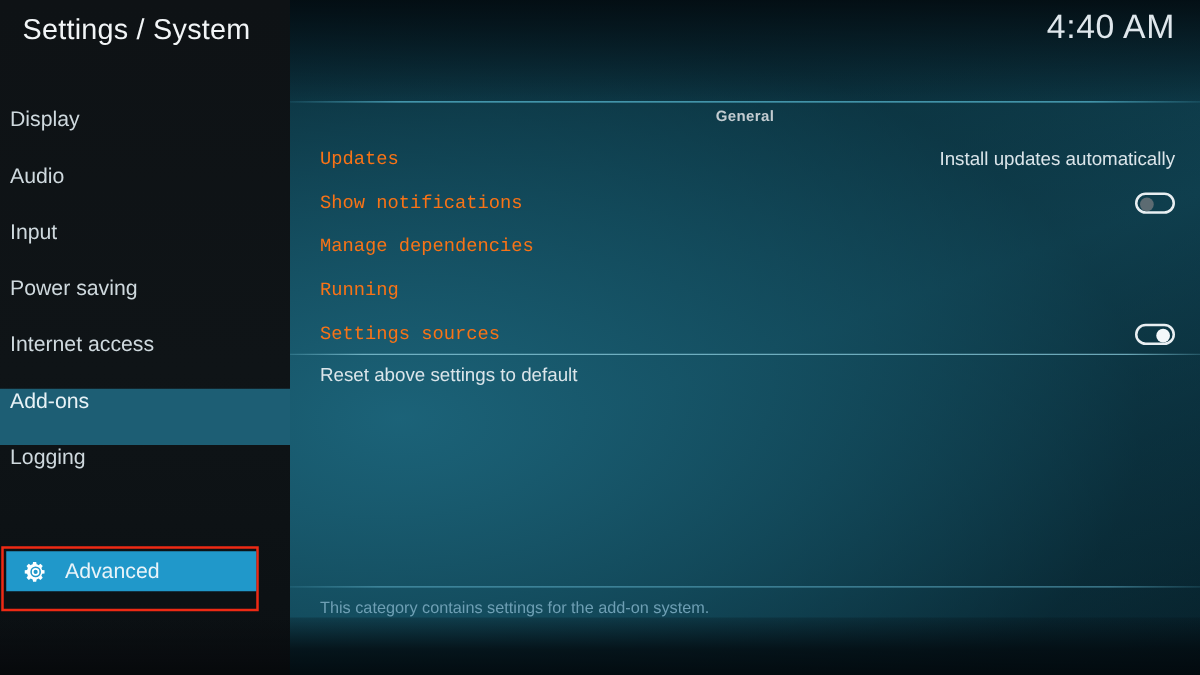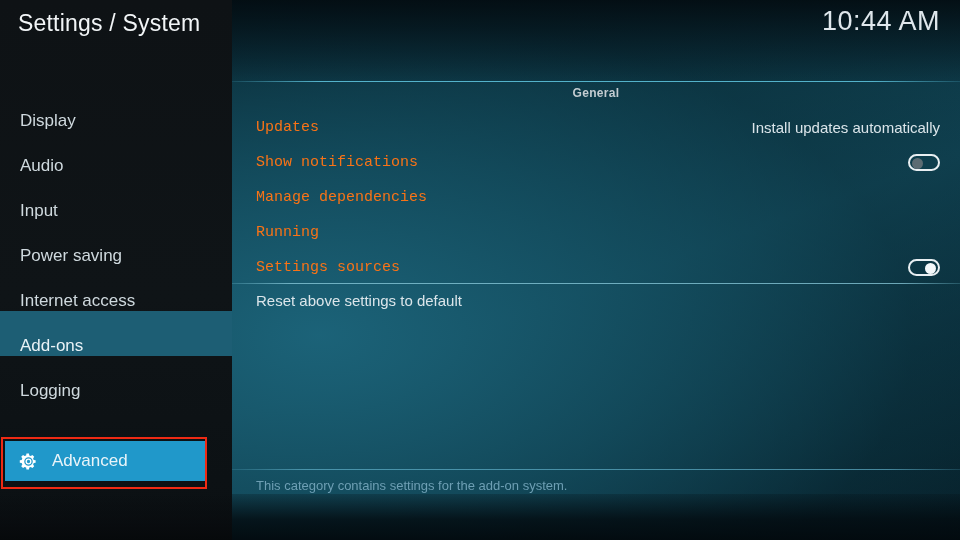--- a/index.html
+++ b/index.html
@@ -85,22 +85,22 @@
   .side-list {
     position: absolute;
     left: 0;
     top: 86px;
     width: 232px;
   }
   .side-item {
     position: relative;
     height: 45px;
     display: flex;
-    align-items: flex-end;
-    padding-left: 20px;
+    align-items: flex-start;
+    padding-left: 8px;
     box-sizing: border-box;
     color: #cfd9de;
     font-size: 17px;
     font-weight: 400;
     white-space: nowrap;
   }
   .side-item.selected {
     background: #1d5e74;
     color: #e8f2f6;
   }
@@ -113,21 +113,21 @@
     width: 206px;
     height: 52px;
     border: 2px solid #ee2a14;
     box-sizing: border-box;
   }
   .adv-item {
     position: absolute;
     left: 2px;
     top: 2px;
     width: 200px;
-    height: 40px;
+    height: 32px;
     background: #2098ca;
     display: flex;
     align-items: center;
     padding-left: 14px;
     box-sizing: border-box;
   }
   .adv-label {
     margin-left: 14px;
     font-size: 17px;
     color: #e9f4f9;
@@ -281,21 +281,21 @@
       <span class="gear-icon">
         <svg width="19" height="19" viewBox="0 0 24 24" aria-hidden="true">
           <path fill="#ffffff" d="M12 8.2a3.8 3.8 0 1 0 0 7.6 3.8 3.8 0 0 0 0-7.6zm0 5.9a2.1 2.1 0 1 1 0-4.2 2.1 2.1 0 0 1 0 4.2z"></path>
           <path fill="#ffffff" d="M21 13.6v-3.2l-2.4-.4a6.9 6.9 0 0 0-.8-1.9l1.4-2-2.3-2.3-2 1.4a6.9 6.9 0 0 0-1.9-.8L12.6 2h-3.2l-.4 2.4a6.9 6.9 0 0 0-1.9.8l-2-1.4L2.8 6.1l1.4 2a6.9 6.9 0 0 0-.8 1.9L1 10.4v3.2l2.4.4c.18.67.46 1.3.8 1.9l-1.4 2 2.3 2.3 2-1.4c.6.35 1.23.62 1.9.8l.4 2.4h3.2l.4-2.4c.67-.18 1.3-.45 1.9-.8l2 1.4 2.3-2.3-1.4-2c.35-.6.62-1.23.8-1.9l2.4-.4zM12 17.4a5.4 5.4 0 1 1 0-10.8 5.4 5.4 0 0 1 0 10.8z"></path>
         </svg>
       </span>
       <span class="adv-label">Advanced</span>
     </div>
   </div>
 
-  <div class="clock">10:44 AM</div>
+  <div class="clock">4:40 AM</div>
 
   <div class="hr-top"></div>
   <div class="group-header">General</div>
 
   <div class="settings-list">
 
     <div class="setting-row">
       <span class="setting-label">Updates</span>
       <span class="setting-value">Install updates automatically</span>
     </div>

